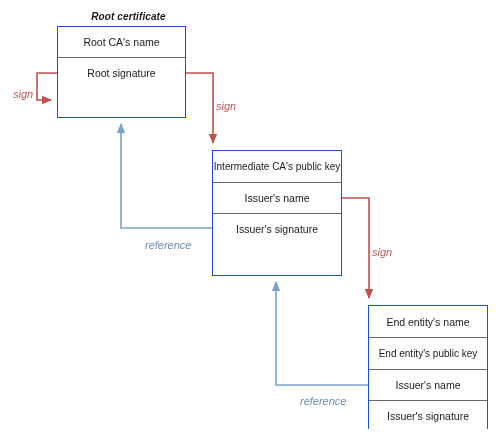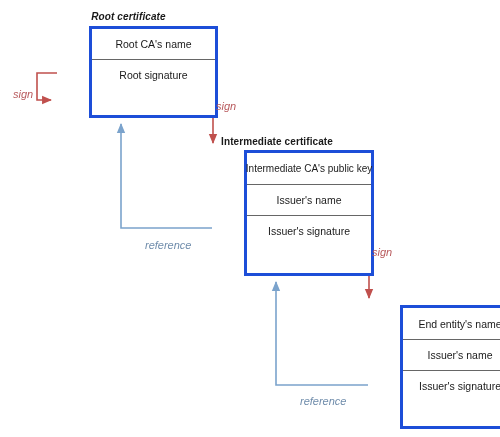--- a/index.html
+++ b/index.html
@@ -21,23 +21,22 @@
   #edges {
     position: absolute;
     left: 0;
     top: 0;
     width: 500px;
     height: 437px;
   }
   .cert-box {
     position: absolute;
     box-sizing: border-box;
-    border: 3px solid #1d4ed8;
+    border: 1px solid #1d4ed8;
     background: #ffffff;
-    margin-left: 32px;
   }
   .cert-title {
     position: absolute;
     font-size: 10px;
     font-weight: bold;
     color: #1a1a1a;
     text-align: center;
     white-space: nowrap;
     letter-spacing: 0.1px;
   }
@@ -94,29 +93,29 @@
 
     <path d="M368,385 L276,385 L276,282" fill="none" stroke="#7ba3cc" stroke-width="1.6" marker-end="url(#arrow-blue)"></path>
   </svg>
 
   <div class="cert-title" style="left:64px; top:11px; width:129px;font-style:italic;">Root certificate</div>
   <div class="cert-box" style="left:57px; top:26px; width:129px; height:92px;">
     <div class="cert-row" style="height:31px;">Root CA's name</div>
     <div class="cert-row" style="height:29px;">Root signature</div>
   </div>
 
-  <div class="cert-title" style="left:212px; top:136px; width:130px;">Intermediate certificate</div>
   <div class="cert-box" style="left:212px; top:150px; width:130px; height:126px;">
     <div class="cert-row" style="height:32px; font-size:10px;">Intermediate CA's public key</div>
     <div class="cert-row" style="height:31px;">Issuer's name</div>
     <div class="cert-row" style="height:29px;">Issuer's signature</div>
   </div>
 
   <div class="cert-box" style="left:368px; top:305px; width:120px; height:124px;">
     <div class="cert-row" style="height:32px;">End entity's name</div>
+    <div class="cert-row" style="height:32px; font-size:10px;">End entity's public key</div>
     <div class="cert-row" style="height:31px;">Issuer's name</div>
     <div class="cert-row" style="height:29px;">Issuer's signature</div>
   </div>
 
   <div class="edge-label label-sign" style="left:13px; top:76px;">sign</div>
   <div class="edge-label label-sign" style="left:216px; top:88px;">sign</div>
   <div class="edge-label label-sign" style="left:372px; top:234px;">sign</div>
   <div class="edge-label label-reference" style="left:145px; top:227px;">reference</div>
   <div class="edge-label label-reference" style="left:300px; top:383px;">reference</div>
 

